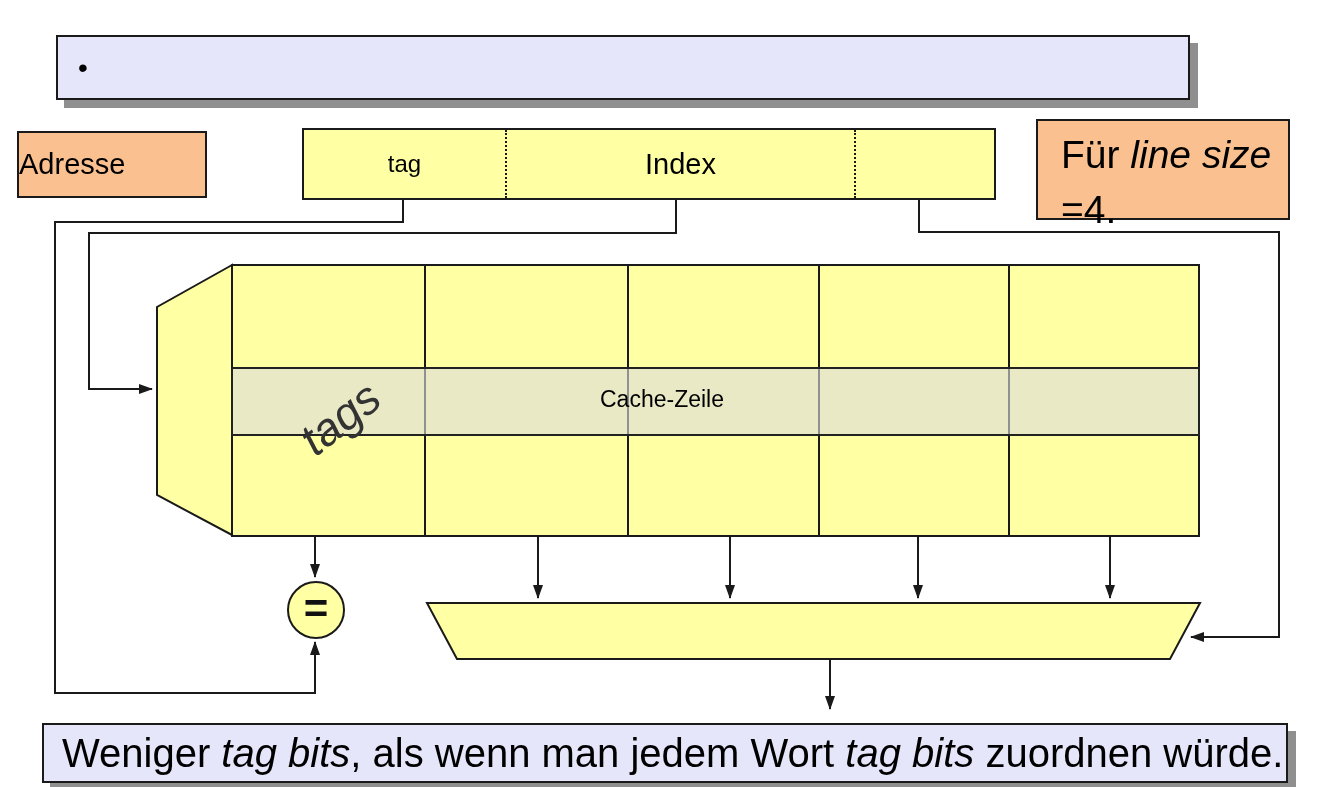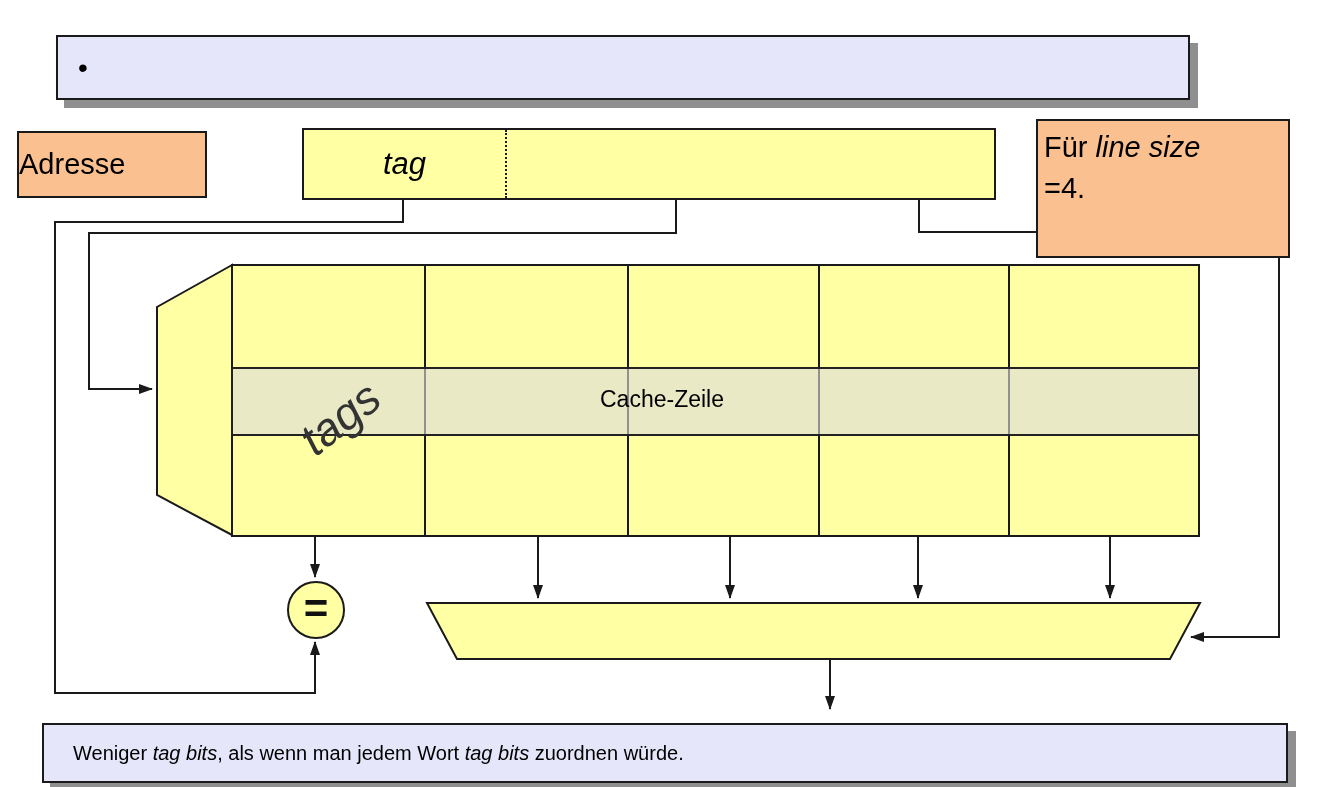--- a/index.html
+++ b/index.html
@@ -30,36 +30,36 @@
 
   #adresse-box{left:17px;top:131px;width:190px;height:67px;font-size:29px;
     display:flex;align-items:center;}
 
   #addr-field{
     left:302px;top:128px;width:694px;height:72px;
     background:#ffffa3;border:2px solid #1a1a1a;box-sizing:border-box;
     display:flex;font-size:29px;
   }
   #addr-field .sect{display:flex;align-items:center;justify-content:center;box-sizing:border-box;}
-  #sect-tag{width:201px;font-style:italic;font-size:31px;}
+  #sect-tag{width:201px;font-size:24px;}
   #sect-index{width:349px;border-left:2px dotted #1a1a1a;}
   #sect-offset{flex:1;border-left:2px dotted #1a1a1a;}
 
-  #linesize-box{left:1036px;top:119px;width:254px;height:139px;
-    font-size:29px;line-height:1.42;padding:6px 0 0 6px;}
+  #linesize-box{left:1036px;top:119px;width:254px;height:101px;
+    font-size:39px;line-height:1.42;padding:6px 0 0 23px;}
 
   #cache-line-label{left:600px;top:386px;width:234px;text-align:left;font-size:23px;}
   #tags-label{
     left:255px;top:390px;width:170px;height:56px;
     display:flex;align-items:center;justify-content:center;
     transform:rotate(-38deg);
     font-size:46px;font-style:italic;color:#333;
   }
 
-  #footer-box{left:42px;top:723px;width:1246px;height:60px;font-size:20px;padding-left:29px;}
+  #footer-box{left:42px;top:723px;width:1246px;height:60px;font-size:40px;padding-left:18px;}
 
   svg{position:absolute;left:0;top:0;}
 </style>
 </head>
 <body>
 
 <svg width="1323" height="787" viewBox="0 0 1323 787">
   <defs>
     <marker id="arr" markerUnits="userSpaceOnUse" markerWidth="16" markerHeight="12" refX="13" refY="5" orient="auto">
       <path d="M0,0 L14,5 L0,10 z" fill="#1a1a1a"></path>
@@ -106,20 +106,23 @@
 </div>
 
 <div id="adresse-box" class="abs box-orange">
   <span>Adresse</span>
 </div>
 
 <div id="addr-field" class="abs">
   <div id="sect-tag" class="sect">
     <span>tag</span>
   </div>
+  <div id="sect-index" class="sect">
+    <span>Index</span>
+  </div>
   <div id="sect-offset" class="sect">
     <span></span>
   </div>
 </div>
 
 <div id="linesize-box" class="abs box-orange">
   <span>Für </span><span class="i">line size</span><br>
   <span>=4.</span>
 </div>
 

